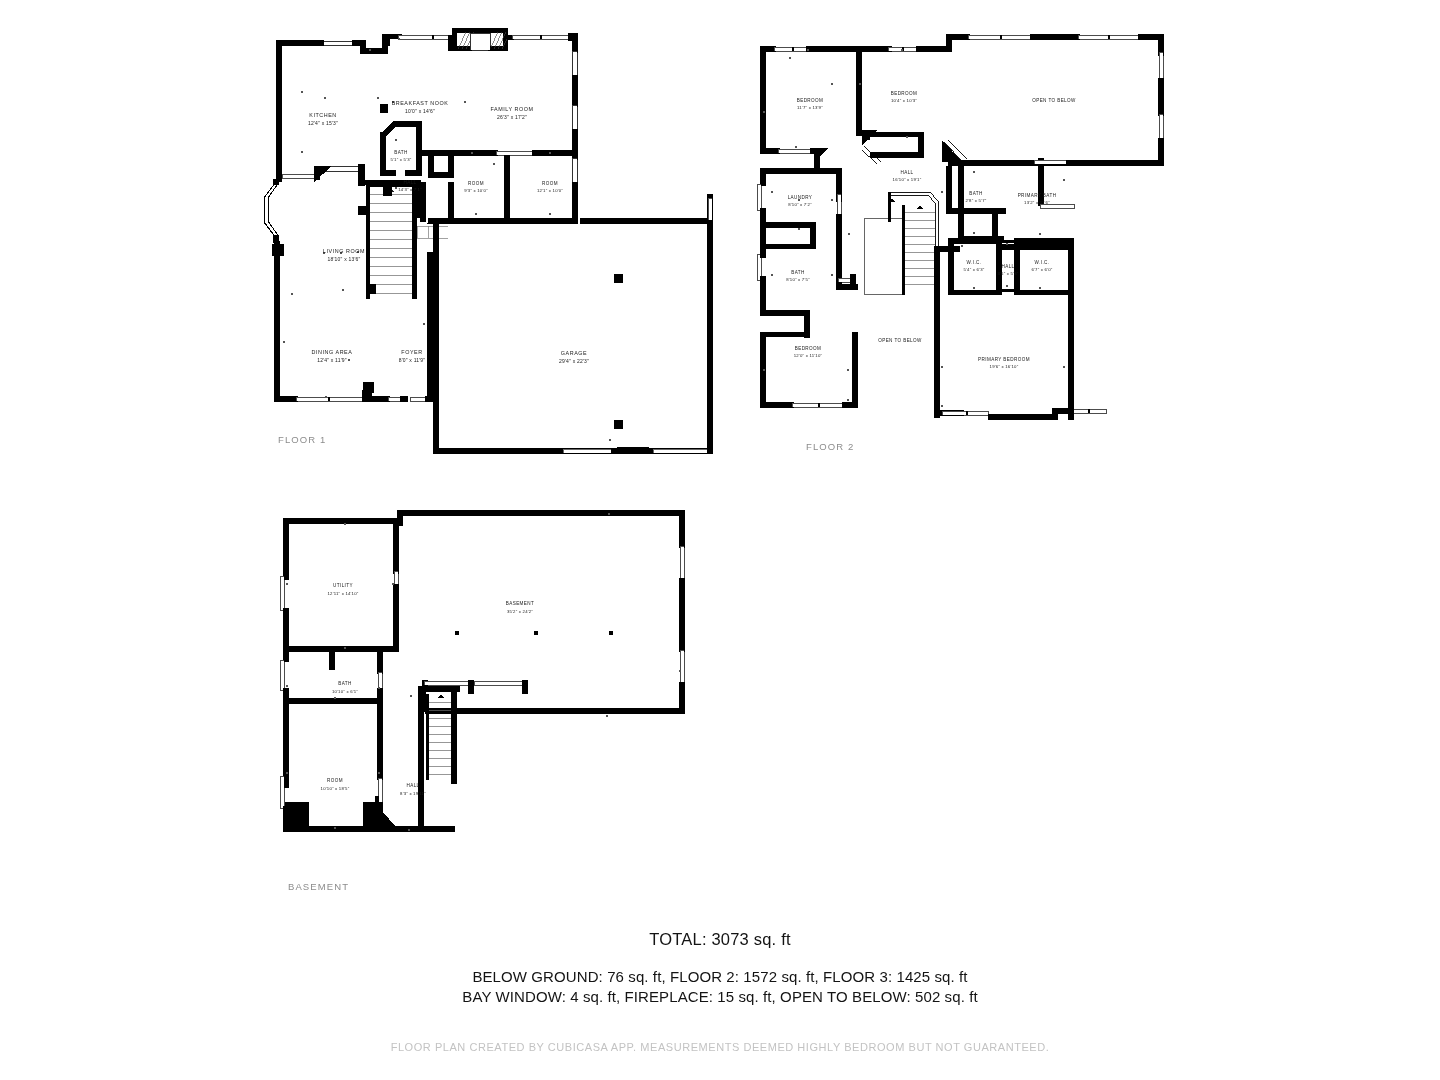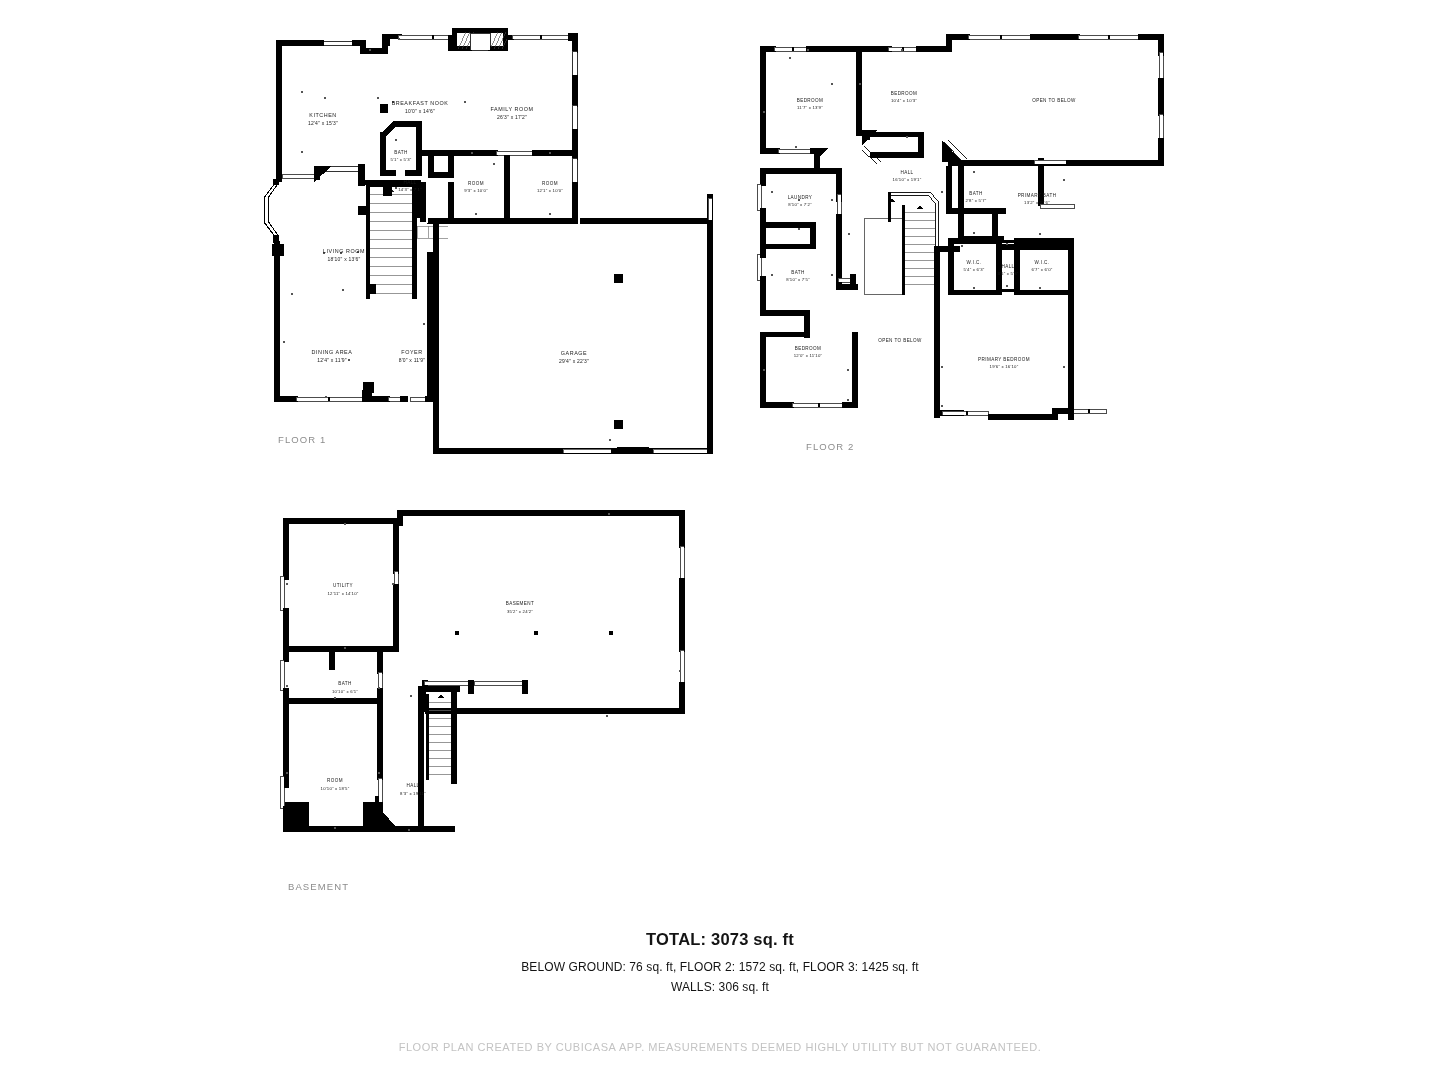--- a/index.html
+++ b/index.html
@@ -39,27 +39,27 @@
     position: absolute;
     left: 0;
     top: 928px;
     width: 1440px;
     text-align: center;
     font-family: "Liberation Sans", sans-serif;
     color: #141414;
   }
   #summary .total {
     font-size: 16.5px;
-    font-weight: bold;
+    font-weight: normal;
     letter-spacing: .2px;
     line-height: 22px;
-    margin-bottom: 8px;
+    margin-bottom: 17px;
   }
   #summary .line {
-    font-size: 12px;
+    font-size: 15px;
     line-height: 19.5px;
     letter-spacing: .1px;
     white-space: nowrap;
   }
   #disclaimer {
     position: absolute;
     left: 0;
     top: 1041px;
     width: 1440px;
     text-align: center;
@@ -623,18 +623,18 @@
         <text class="rmname sm" x="138" y="279">HALL</text>
         <text class="rmdim  sm" x="138" y="287">8'3" x 19'11"</text>
       </g>
     </svg>
   </div>
   <div class="floor-caption" style="left:288px; top:881px;">BASEMENT</div>
 
   <div id="summary">
     <div class="total">TOTAL: 3073 sq. ft</div>
     <div class="line">BELOW GROUND: 76 sq. ft, FLOOR 2: 1572 sq. ft, FLOOR 3: 1425 sq. ft</div>
-    <div class="line">WALLS: 306 sq. ft</div>
+    <div class="line">BAY WINDOW: 4 sq. ft, FIREPLACE: 15 sq. ft, OPEN TO BELOW: 502 sq. ft</div>
   </div>
 
-  <div id="disclaimer">FLOOR PLAN CREATED BY CUBICASA APP. MEASUREMENTS DEEMED HIGHLY UTILITY BUT NOT GUARANTEED.</div>
+  <div id="disclaimer">FLOOR PLAN CREATED BY CUBICASA APP. MEASUREMENTS DEEMED HIGHLY BEDROOM BUT NOT GUARANTEED.</div>
 
 </div>
 
 </body></html>

